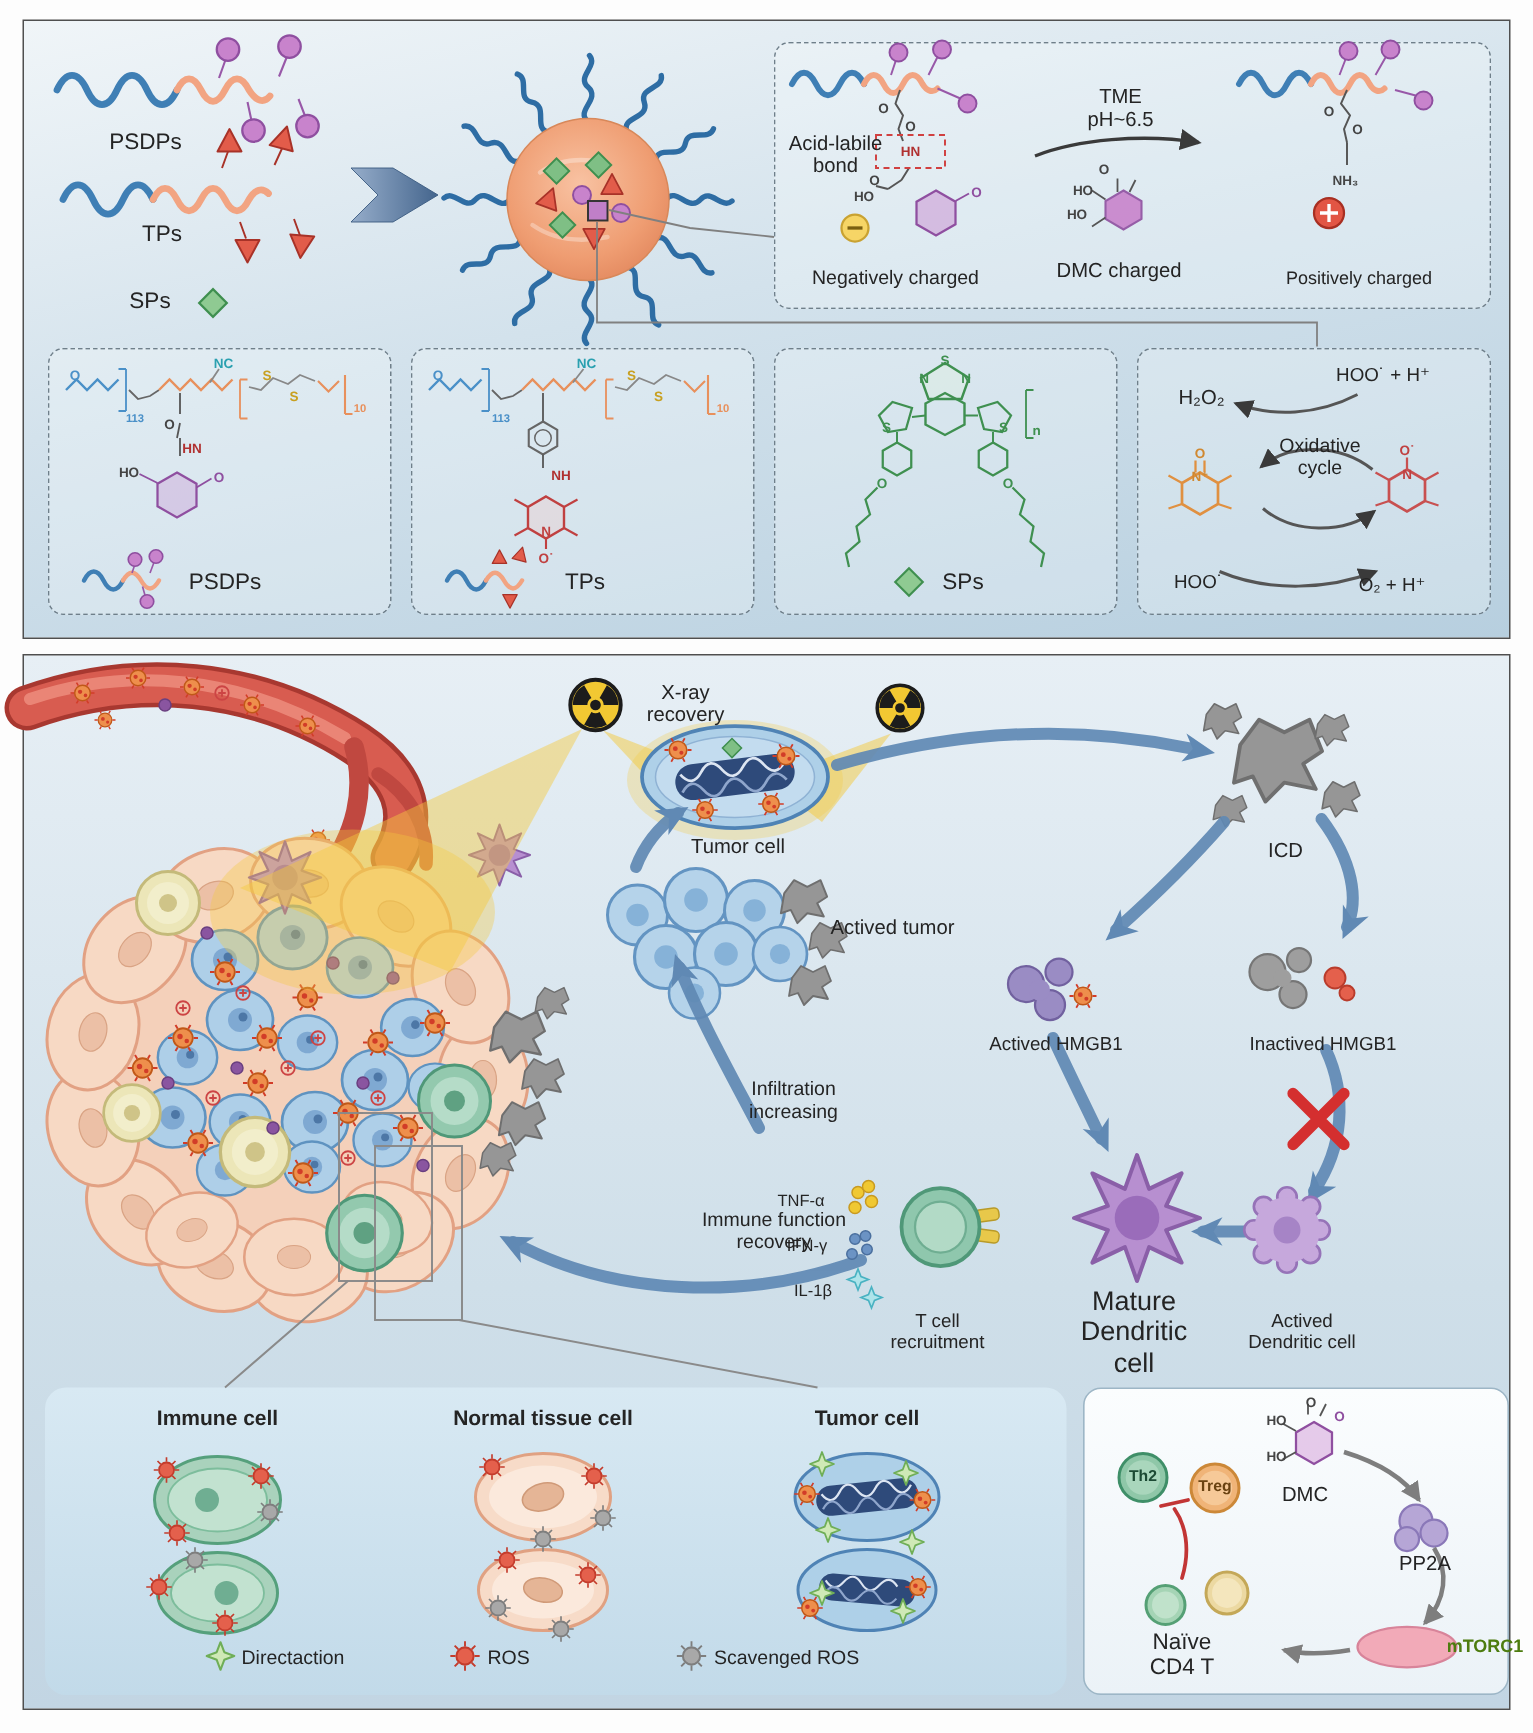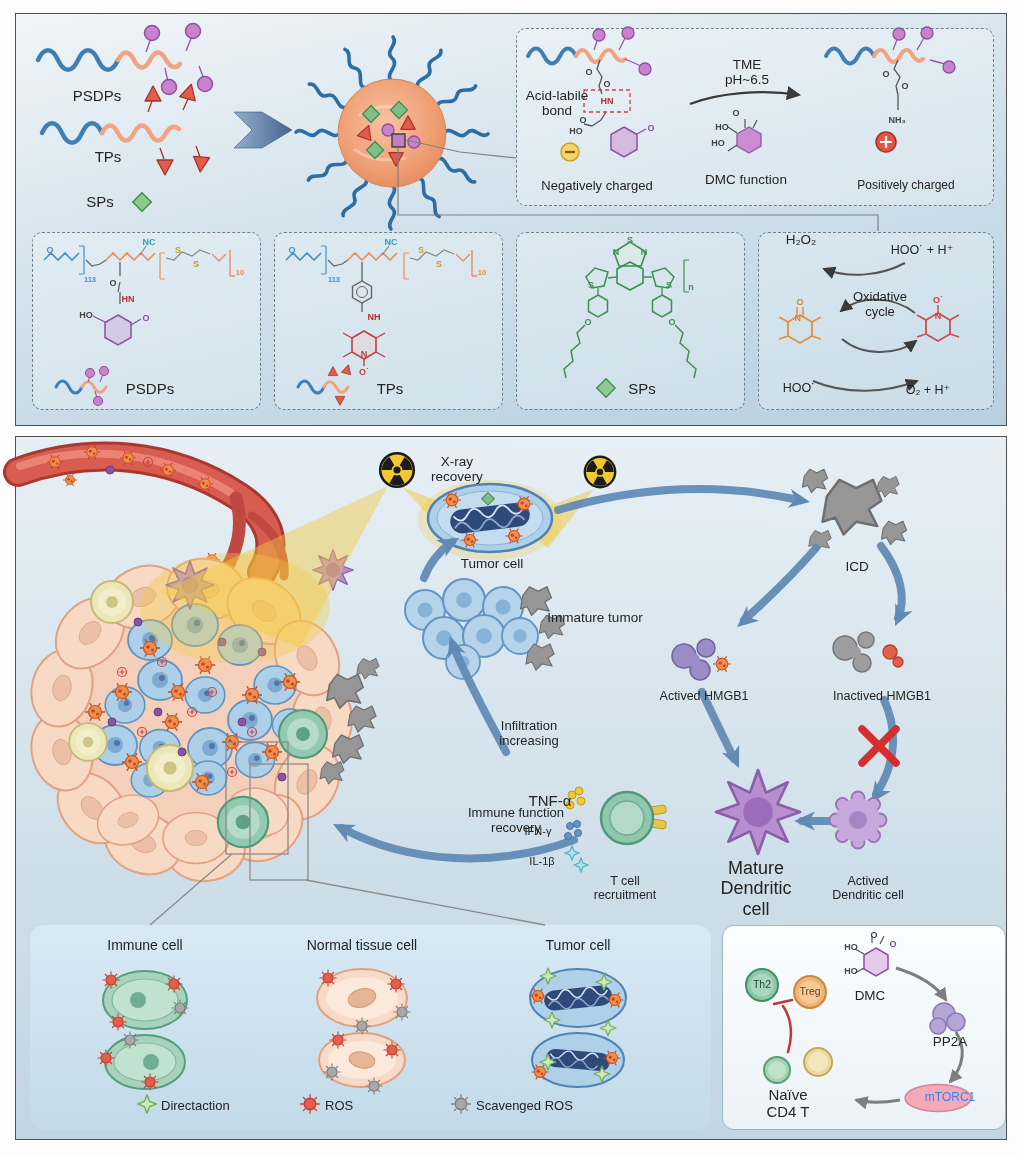--- a/index.html
+++ b/index.html
@@ -13,21 +13,21 @@
 #box-psdps{left:32px;top:232px;width:229px;height:178px}
 #box-tps{left:274px;top:232px;width:229px;height:178px}
 #box-sps{left:516px;top:232px;width:229px;height:178px}
 #box-oxid{left:758px;top:232px;width:236px;height:178px}
 #inset-cells{position:absolute;left:30px;top:925px;width:681px;height:205px;border-radius:14px;background:linear-gradient(180deg,#d8e9f3,#c2dae9);z-index:1}
 #inset-pathway{position:absolute;left:722px;top:925px;width:284px;height:205px;border-radius:12px;border:1.5px solid #9db6c6;background:linear-gradient(180deg,#fbfdfe,#ebf2f7);z-index:1}
 #art{position:absolute;left:0;top:0;z-index:2;pointer-events:none}
 .lbl{position:absolute;transform:translate(-50%,-50%);text-align:center;font-size:13.5px;color:#242424;line-height:1.13;white-space:nowrap;z-index:3;pointer-events:none}
 .wrap{white-space:normal}
 .lbl-l{position:absolute;transform:translate(0,-50%);font-size:13px;color:#242424;white-space:nowrap;z-index:3;pointer-events:none}
-.t600{font-weight:normal}
+.t600{font-weight:bold}
 .atoms{position:absolute;left:0;top:0;width:100%;height:100%;z-index:3;pointer-events:none}
 .atom{position:absolute;transform:translate(-50%,-50%);font-size:9px;font-weight:bold;color:#444;white-space:nowrap}
 </style>
 </head>
 <body>
 
 <div id="stage">
 
   <div class="panel" id="panel-top"></div>
   <div class="panel" id="panel-bottom"></div>
@@ -620,58 +620,58 @@
       <path d="M788,1052 C794,1032 790,1016 783,1006 M774,1004 L792,1000" fill="none" stroke="#c23535" stroke-width="2.5" stroke-linecap="round"></path>
     </g>
   </svg>
 
   <div class="lbl" style="left:97px;top:96px;font-size:15px">PSDPs</div>
   <div class="lbl" style="left:108px;top:157px;font-size:15px">TPs</div>
   <div class="lbl" style="left:100px;top:202px;font-size:15px">SPs</div>
   <div class="lbl wrap" style="left:557px;top:103px;width:82px">Acid-labile bond</div>
   <div class="lbl" style="left:597px;top:186px;font-size:13px">Negatively charged</div>
   <div class="lbl wrap" style="left:747px;top:72px;width:58px">TME pH~6.5</div>
-  <div class="lbl" style="left:746px;top:180px">DMC function</div>
+  <div class="lbl" style="left:746px;top:180px">DMC charged</div>
   <div class="lbl" style="left:906px;top:186px;font-size:12px">Positively charged</div>
   <div class="lbl" style="left:150px;top:389px;font-size:15px">PSDPs</div>
   <div class="lbl" style="left:390px;top:389px;font-size:15px">TPs</div>
   <div class="lbl" style="left:642px;top:389px;font-size:15px">SPs</div>
-  <div class="lbl" style="left:801px;top:240px">H₂O₂</div>
+  <div class="lbl" style="left:801px;top:265px">H₂O₂</div>
   <div class="lbl" style="left:922px;top:250px;font-size:12.5px">HOO˙ + H⁺</div>
   <div class="lbl wrap" style="left:880px;top:305px;width:74px;font-size:13px">Oxidative cycle</div>
   <div class="lbl" style="left:799px;top:388px;font-size:12.5px">HOO˙</div>
   <div class="lbl" style="left:928px;top:390px;font-size:12.5px">O₂ + H⁺</div>
 
   <div class="lbl wrap" style="left:457px;top:469px;width:66px">X-ray recovery</div>
   <div class="lbl" style="left:492px;top:564px">Tumor cell</div>
   <div class="lbl" style="left:857px;top:567px">ICD</div>
   <div class="lbl" style="left:704px;top:696px;font-size:12.5px">Actived HMGB1</div>
   <div class="lbl" style="left:882px;top:696px;font-size:12.5px">Inactived HMGB1</div>
   <div class="lbl wrap" style="left:868px;top:888px;width:92px;font-size:12.5px">Actived Dendritic cell</div>
   <div class="lbl wrap" style="left:756px;top:888px;width:86px;font-size:18px">Mature Dendritic cell</div>
   <div class="lbl wrap" style="left:625px;top:888px;width:88px;font-size:12.5px">T cell recruitment</div>
-  <div class="lbl" style="left:550px;top:801px;font-size:15px">TNF-α</div>
+  <div class="lbl" style="left:534px;top:801px;font-size:11px">TNF-α</div>
   <div class="lbl" style="left:538px;top:831px;font-size:11px">IFN-γ</div>
   <div class="lbl" style="left:542px;top:861px;font-size:11px">IL-1β</div>
-  <div class="lbl" style="left:595px;top:618px">Immature tumor</div>
+  <div class="lbl" style="left:595px;top:618px">Actived tumor</div>
   <div class="lbl wrap" style="left:529px;top:734px;width:82px;font-size:13px">Infiltration increasing</div>
   <div class="lbl wrap" style="left:516px;top:821px;width:112px;font-size:13px">Immune function recovery</div>
 
   <div class="lbl t600" style="left:145px;top:946px;font-size:14px">Immune cell</div>
   <div class="lbl t600" style="left:362px;top:946px;font-size:14px">Normal tissue cell</div>
   <div class="lbl t600" style="left:578px;top:946px;font-size:14px">Tumor cell</div>
   <div class="lbl-l" style="left:161px;top:1105px">Directaction</div>
   <div class="lbl-l" style="left:325px;top:1105px">ROS</div>
   <div class="lbl-l" style="left:476px;top:1105px">Scavenged ROS</div>
 
   <div class="lbl t600" style="left:762px;top:985px;font-size:10.5px;color:#1c4a34">Th2</div>
   <div class="lbl t600" style="left:810px;top:992px;font-size:10.5px;color:#6a4312">Treg</div>
   <div class="lbl" style="left:870px;top:996px">DMC</div>
   <div class="lbl" style="left:950px;top:1042px">PP2A</div>
-  <div class="lbl t600" style="left:950px;top:1098px;font-size:12px;color:#3b82f6">mTORC1</div>
+  <div class="lbl t600" style="left:990px;top:1098px;font-size:12px;color:#4d7c0f">mTORC1</div>
   <div class="lbl wrap" style="left:788px;top:1104px;width:58px;font-size:15px">Naïve CD4 T</div>
 
   <div class="atoms">
       <span class="atom" style="left: 589px; top: 72px;">O</span>
       <span class="atom" style="left: 607px; top: 84px;">O</span>
       <span class="atom" style="left: 607px; top: 101px; color: rgb(176, 48, 48);">HN</span>
       <span class="atom" style="left: 583px; top: 120px;">O</span>
       <span class="atom" style="left: 576px; top: 131px;">HO</span>
       <span class="atom" style="left: 651px; top: 128px; color: rgb(143, 79, 160);">O</span>
       <span class="atom" style="left: 722px; top: 127px;">HO</span>

